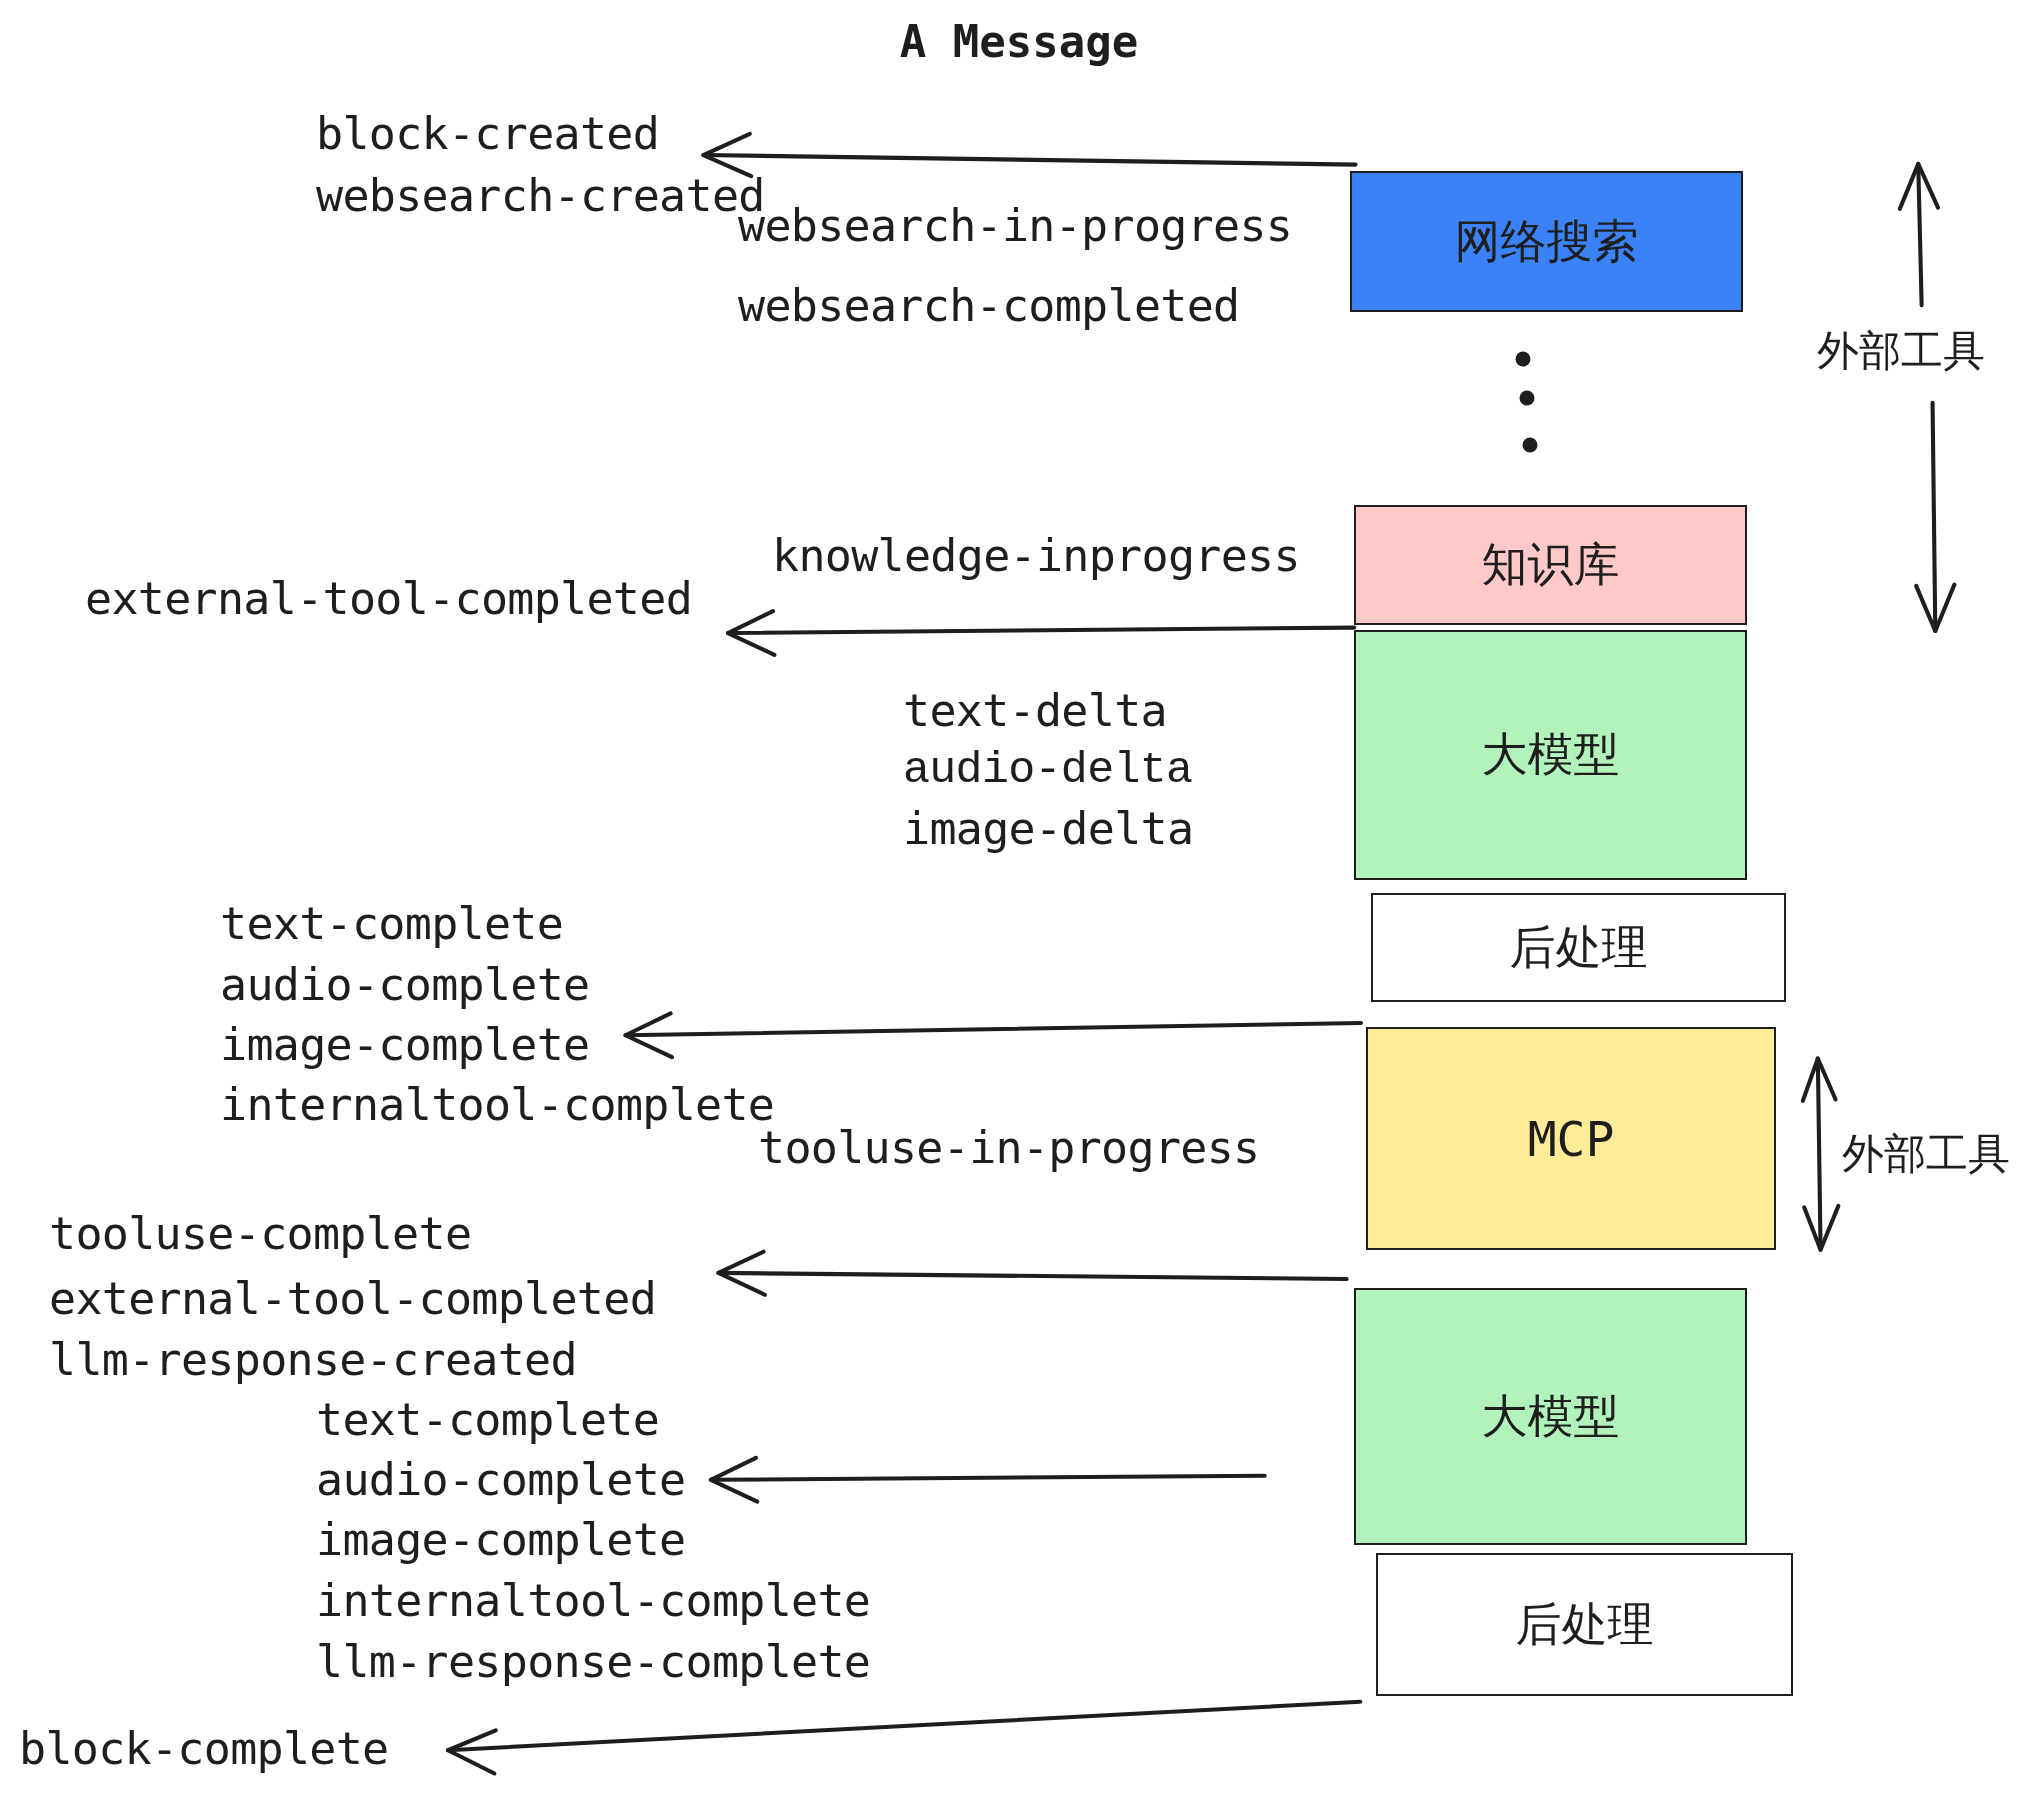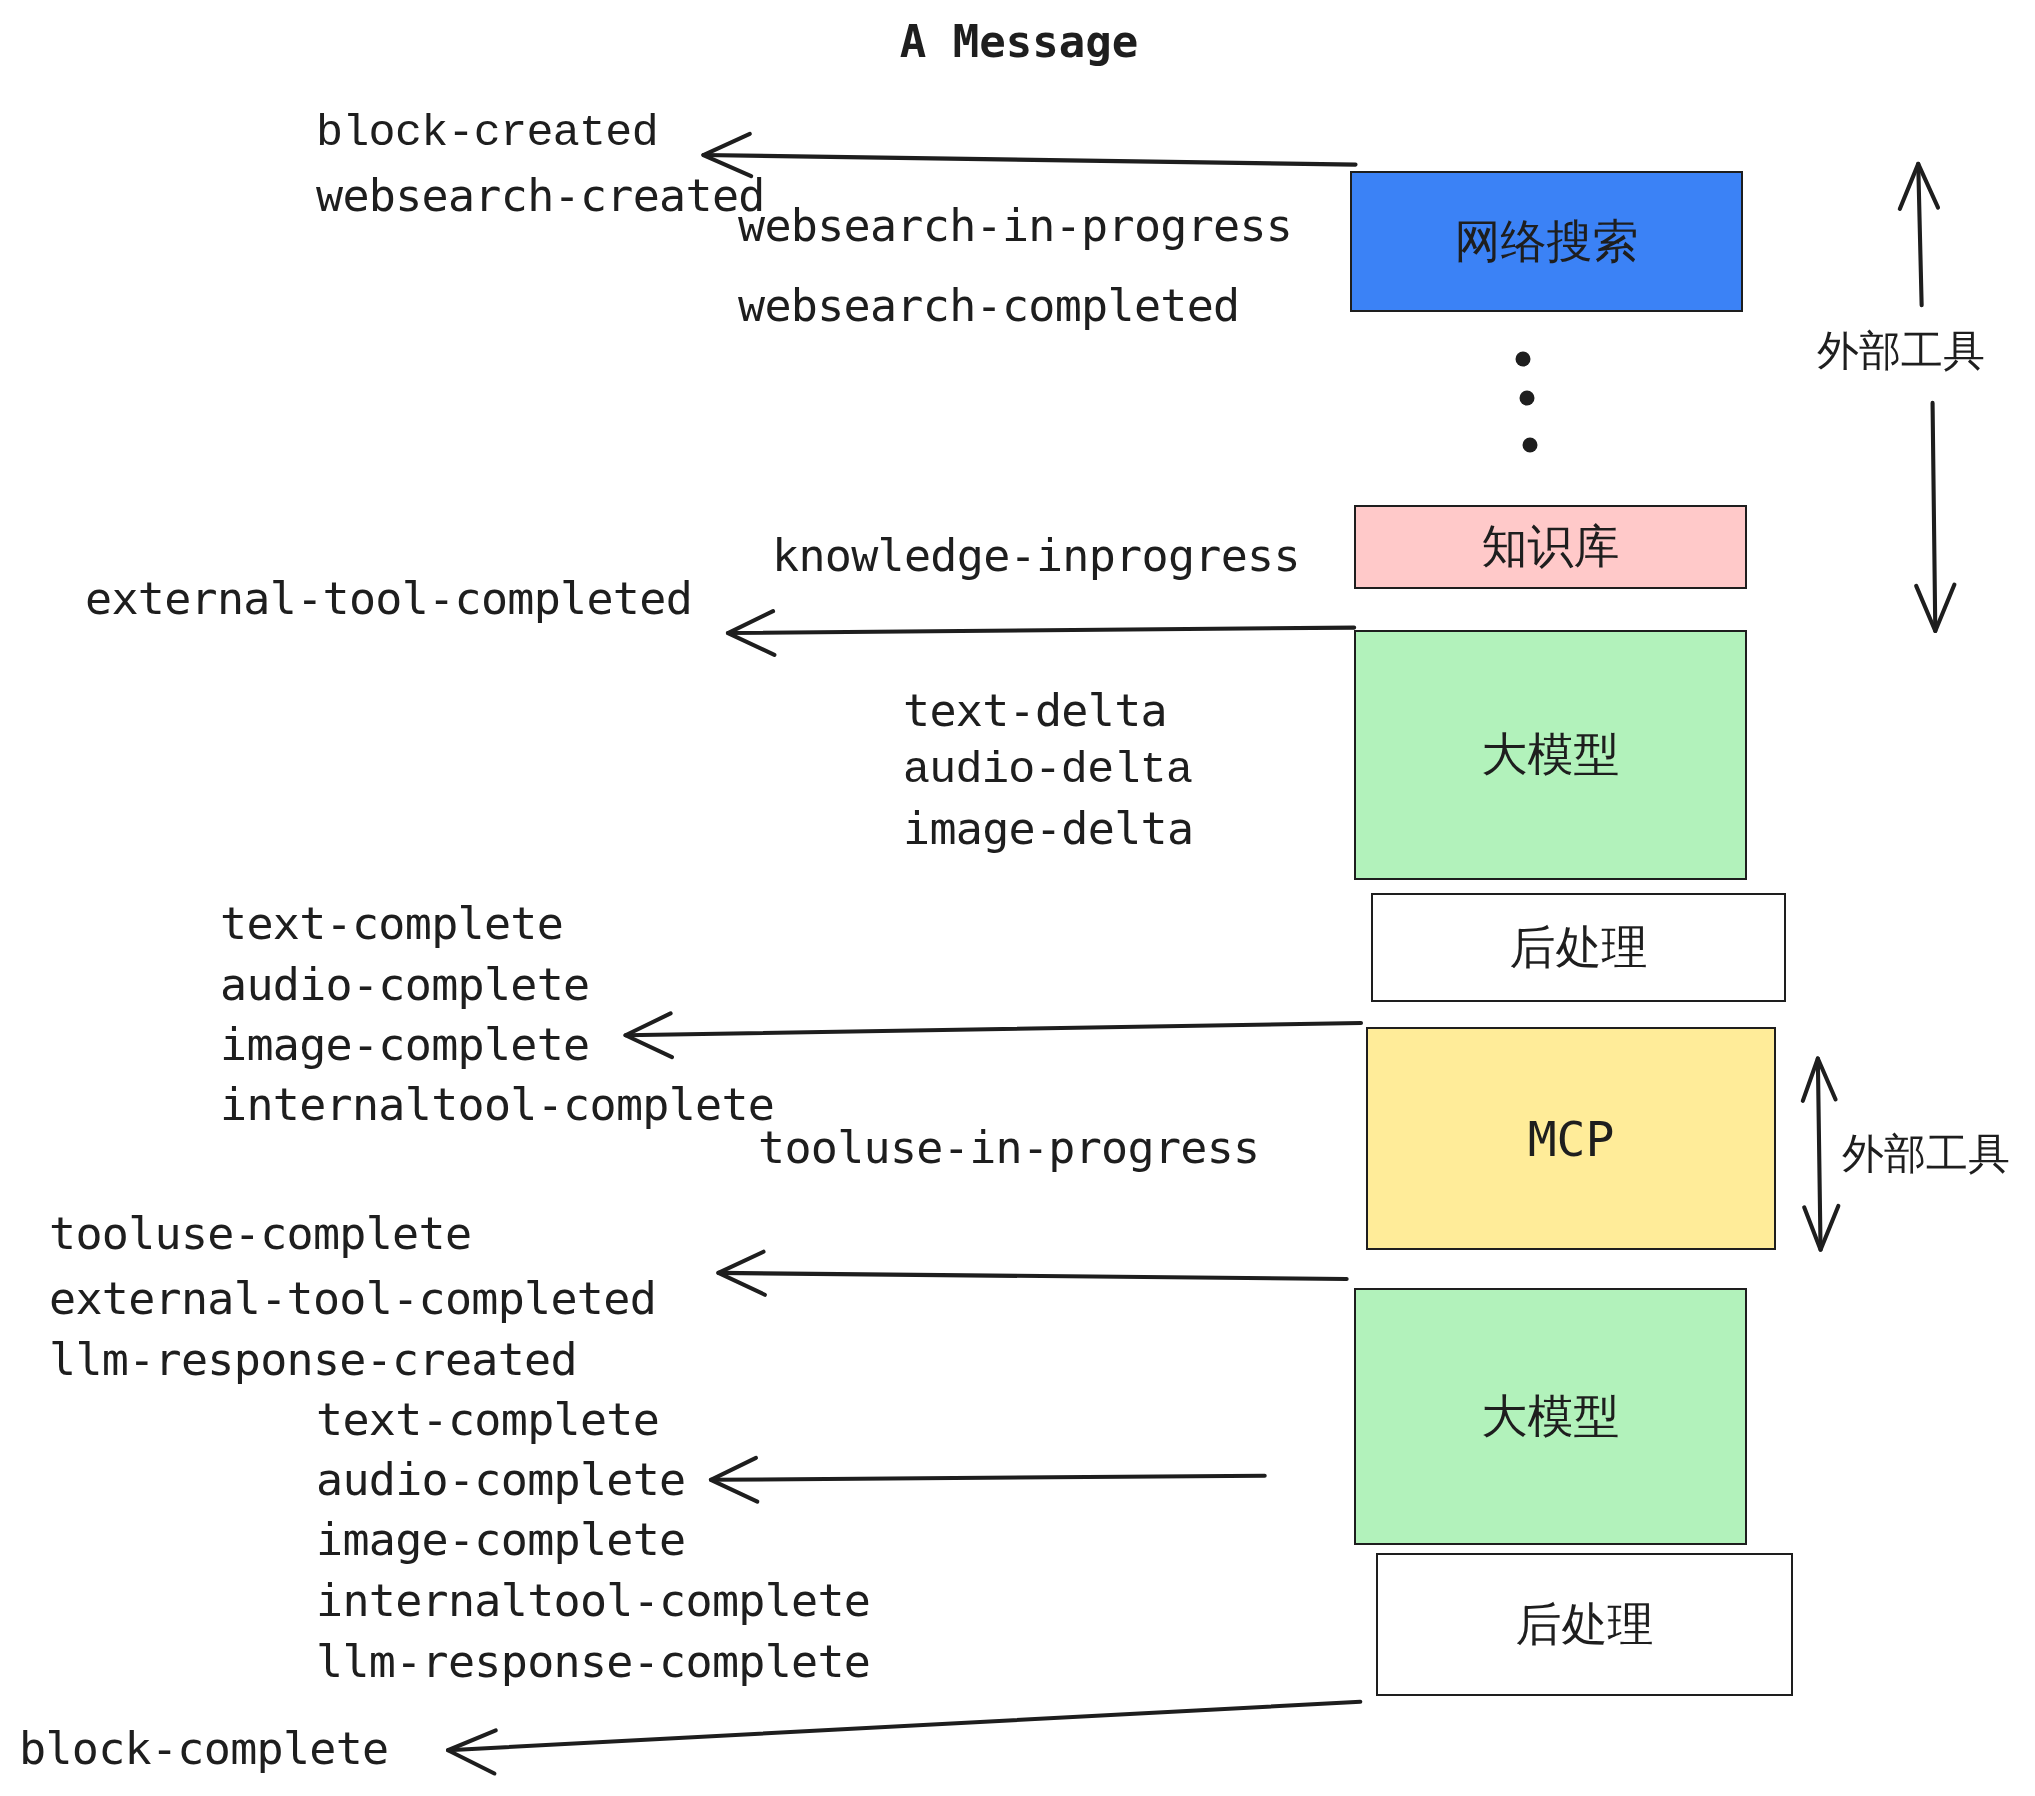--- a/index.html
+++ b/index.html
@@ -55,21 +55,21 @@
   }
   svg.arrows{position:absolute;left:0;top:0;pointer-events:none;}
 </style>
 </head>
 <body>
 
 <div id="canvas">
 
   <div class="title" style="left:1019px;top:16.4px;">A Message</div>
 
-  <div class="evt" style="left:316px;top:133px;font-family:Liberation Mono, monospace;">block-created</div>
+  <div class="evt" style="left:316px;top:133px;">block-created</div>
   <div class="evt" style="left:316px;top:195px;">websearch-created</div>
   <div class="evt" style="left:738px;top:225px;">websearch-in-progress</div>
   <div class="evt" style="left:738px;top:305px;">websearch-completed</div>
   <div class="evt" style="left:772px;top:555px;">knowledge-inprogress</div>
   <div class="evt" style="left:85px;top:598px;">external-tool-completed</div>
   <div class="evt" style="left:903px;top:710px;">text-delta</div>
   <div class="evt" style="left:903px;top:770px;font-family:Liberation Mono, monospace;">audio-delta</div>
   <div class="evt" style="left:903px;top:828px;">image-delta</div>
   <div class="evt" style="left:220px;top:923px;">text-complete</div>
   <div class="evt" style="left:220px;top:984px;">audio-complete</div>
@@ -82,21 +82,21 @@
   <div class="evt" style="left:316px;top:1419px;">text-complete</div>
   <div class="evt" style="left:316px;top:1479px;">audio-complete</div>
   <div class="evt" style="left:316px;top:1539px;">image-complete</div>
   <div class="evt" style="left:316px;top:1600px;">internaltool-complete</div>
   <div class="evt" style="left:316px;top:1661px;">llm-response-complete</div>
   <div class="evt" style="left:19px;top:1748px;">block-complete</div>
 
   <div class="box" style="left: 1350px; top: 171px; width: 393px; height: 141px; background: #3b82f6;">
     <span class="lbl">网络搜索</span>
   </div>
-  <div class="box" style="left: 1354px; top: 505px; width: 393px; height: 84px; background: rgb(255, 201, 201);">
+  <div class="box" style="left: 1354px; top: 505px; width: 393px; height: 120px; background: rgb(255, 201, 201);">
     <span class="lbl">知识库</span>
   </div>
   <div class="box" style="left: 1354px; top: 630px; width: 393px; height: 250px; background: rgb(178, 242, 187);">
     <span class="lbl">大模型</span>
   </div>
   <div class="box" style="left: 1371px; top: 893px; width: 415px; height: 109px; background: rgb(255, 255, 255);">
     <span class="lbl">后处理</span>
   </div>
   <div class="box" style="left: 1366px; top: 1027px; width: 410px; height: 223px; background: rgb(255, 236, 153);">
     <span class="lbl mono">MCP</span>

